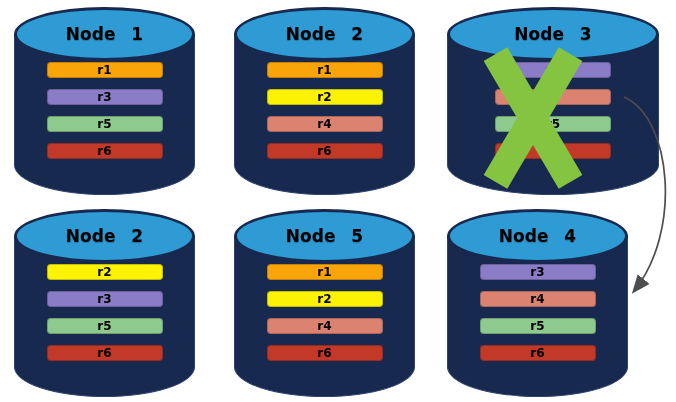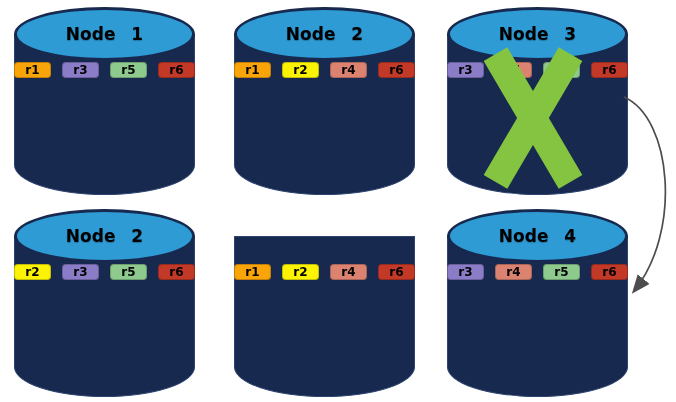--- a/index.html
+++ b/index.html
@@ -22,21 +22,21 @@
     box-sizing:border-box;
     z-index:2;
     display:flex;align-items:center;justify-content:center;
   }
   .node-label{
     color:#000000;font-weight:bold;font-size:17px;word-spacing:10px;
     text-shadow:0 1px 1px rgba(0,0,0,0.25);
   }
   .replicas{
     position:absolute;left:0;right:0;top:55px;z-index:3;
-    display:flex;flex-direction:row;align-items:center;gap:11px;
+    display:flex;flex-direction:column;align-items:center;gap:11px;
   }
   .replica{
     width:116px;height:16px;border-radius:4px;
     box-shadow:inset 0 0 0 1px rgba(0,0,0,0.22);
     color:#000;font-weight:bold;font-size:12px;line-height:16px;text-align:center;
   }
   .fail-x{position:absolute;left:32px;top:40px;width:108px;height:142px;z-index:5;}
   .arrow-overlay{position:absolute;left:0;top:0;width:676px;height:402px;z-index:6;pointer-events:none;}
 </style>
 </head>
@@ -63,21 +63,21 @@
         <span class="node-label">Node 2</span>
       </div>
       <div class="replicas">
           <div class="replica" style="background: rgb(249, 164, 8);">r1</div>
           <div class="replica" style="background: rgb(251, 243, 3);">r2</div>
           <div class="replica" style="background: rgb(220, 130, 113);">r4</div>
           <div class="replica" style="background: rgb(194, 57, 39);">r6</div>
         </div>
 
     </div>
-      <div class="cylinder" style="left: 447px; top: 7px;">
+      <div class="cylinder" style="left: 447px; top: 7px; padding-left: 31px;">
       <div class="cyl-body"></div>
       <div class="cyl-top">
         <span class="node-label">Node 3</span>
       </div>
       <div class="replicas">
           <div class="replica" style="background: rgb(138, 124, 198);">r3</div>
           <div class="replica" style="background: rgb(220, 130, 113);">r4</div>
           <div class="replica" style="background: rgb(142, 201, 142);">r5</div>
           <div class="replica" style="background: rgb(194, 57, 39);">r6</div>
         </div>
@@ -93,20 +93,23 @@
       <div class="replicas">
           <div class="replica" style="background: rgb(251, 243, 3);">r2</div>
           <div class="replica" style="background: rgb(138, 124, 198);">r3</div>
           <div class="replica" style="background: rgb(142, 201, 142);">r5</div>
           <div class="replica" style="background: rgb(194, 57, 39);">r6</div>
         </div>
 
     </div>
       <div class="cylinder" style="left: 234px; top: 209px;">
       <div class="cyl-body"></div>
+      <div class="cyl-top">
+        <span class="node-label">Node 5</span>
+      </div>
       <div class="replicas">
           <div class="replica" style="background: rgb(249, 164, 8);">r1</div>
           <div class="replica" style="background: rgb(251, 243, 3);">r2</div>
           <div class="replica" style="background: rgb(220, 130, 113);">r4</div>
           <div class="replica" style="background: rgb(194, 57, 39);">r6</div>
         </div>
 
     </div>
       <div class="cylinder" style="left: 447px; top: 209px;">
       <div class="cyl-body"></div>

